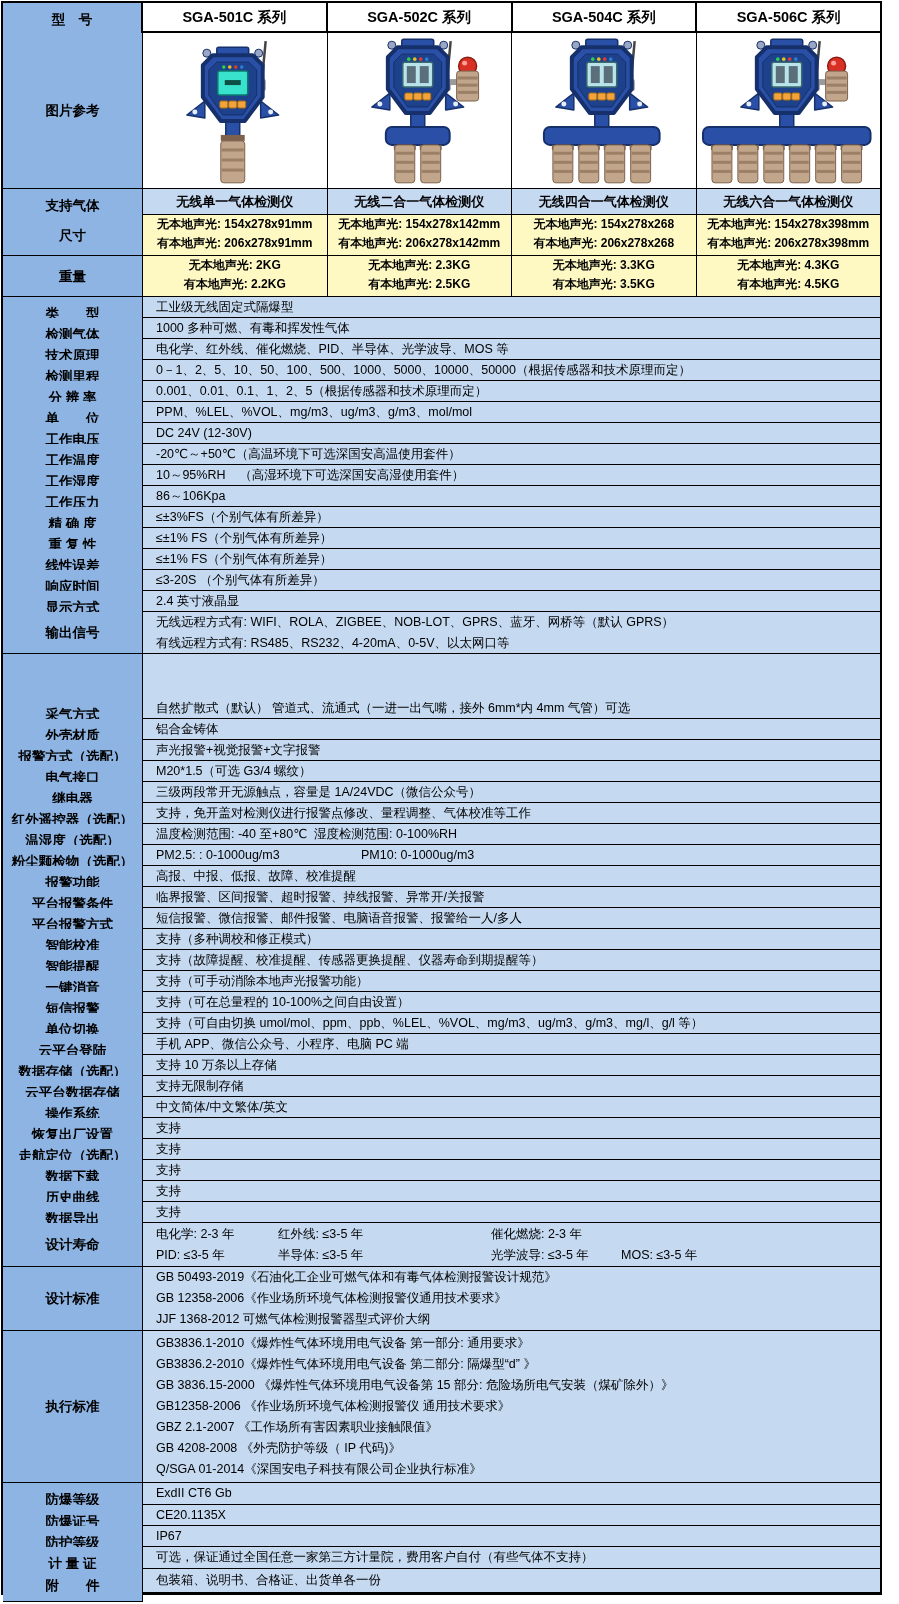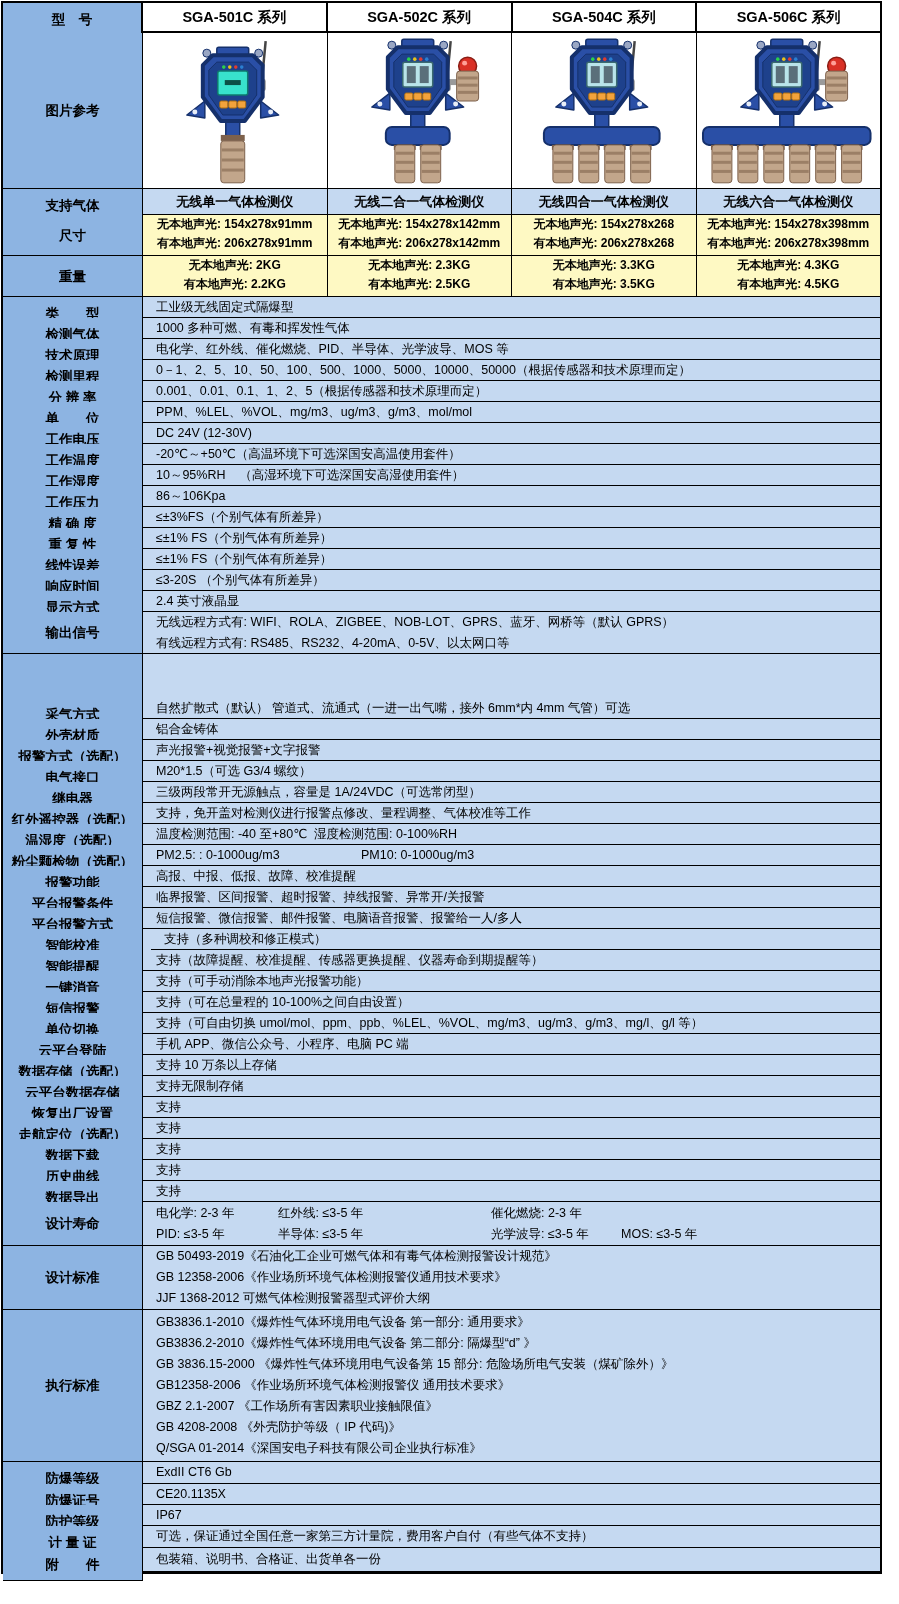--- a/index.html
+++ b/index.html
@@ -412,21 +412,21 @@
         </div>
         <div class="srow" style="height: 21px;">
           <div class="cell label-cell">电气接口</div>
           <div class="cell val">
             <div class="ln">M20*1.5（可选 G3/4 螺纹）</div>
           </div>
         </div>
         <div class="srow" style="height: 21px;">
           <div class="cell label-cell">继电器</div>
           <div class="cell val">
-            <div class="ln">三级两段常开无源触点，容量是 1A/24VDC（可选常闭型）</div>
+            <div class="ln">三级两段常开无源触点，容量是 1A/24VDC（微信公众号）</div>
           </div>
         </div>
         <div class="srow" style="height: 21px;">
           <div class="cell label-cell">红外遥控器（选配）</div>
           <div class="cell val">
             <div class="ln">支持，免开盖对检测仪进行报警点修改、量程调整、气体校准等工作</div>
           </div>
         </div>
         <div class="srow" style="height: 21px;">
           <div class="cell label-cell">温湿度（选配）</div>
@@ -451,21 +451,21 @@
           <div class="cell val">
             <div class="ln">临界报警、区间报警、超时报警、掉线报警、异常开/关报警</div>
           </div>
         </div>
         <div class="srow" style="height: 21px;">
           <div class="cell label-cell">平台报警方式</div>
           <div class="cell val">
             <div class="ln">短信报警、微信报警、邮件报警、电脑语音报警、报警给一人/多人</div>
           </div>
         </div>
-        <div class="srow" style="height: 21px; gap: 8px;">
+        <div class="srow" style="height: 21px;">
           <div class="cell label-cell">智能校准</div>
           <div class="cell val">
             <div class="ln">支持（多种调校和修正模式）</div>
           </div>
         </div>
         <div class="srow" style="height: 21px;">
           <div class="cell label-cell">智能提醒</div>
           <div class="cell val">
             <div class="ln">支持（故障提醒、校准提醒、传感器更换提醒、仪器寿命到期提醒等）</div>
           </div>
@@ -497,20 +497,26 @@
         <div class="srow" style="height: 21px;">
           <div class="cell label-cell">数据存储（选配）</div>
           <div class="cell val">
             <div class="ln">支持 10 万条以上存储</div>
           </div>
         </div>
         <div class="srow" style="height: 21px;">
           <div class="cell label-cell">云平台数据存储</div>
           <div class="cell val">
             <div class="ln">支持无限制存储</div>
+          </div>
+        </div>
+        <div class="srow" style="height: 21px;">
+          <div class="cell label-cell">操作系统</div>
+          <div class="cell val">
+            <div class="ln">中文简体/中文繁体/英文</div>
           </div>
         </div>
         <div class="srow" style="height: 21px;">
           <div class="cell label-cell">恢复出厂设置</div>
           <div class="cell val">
             <div class="ln">支持</div>
           </div>
         </div>
         <div class="srow" style="height: 21px;">
           <div class="cell label-cell">走航定位（选配）</div>

